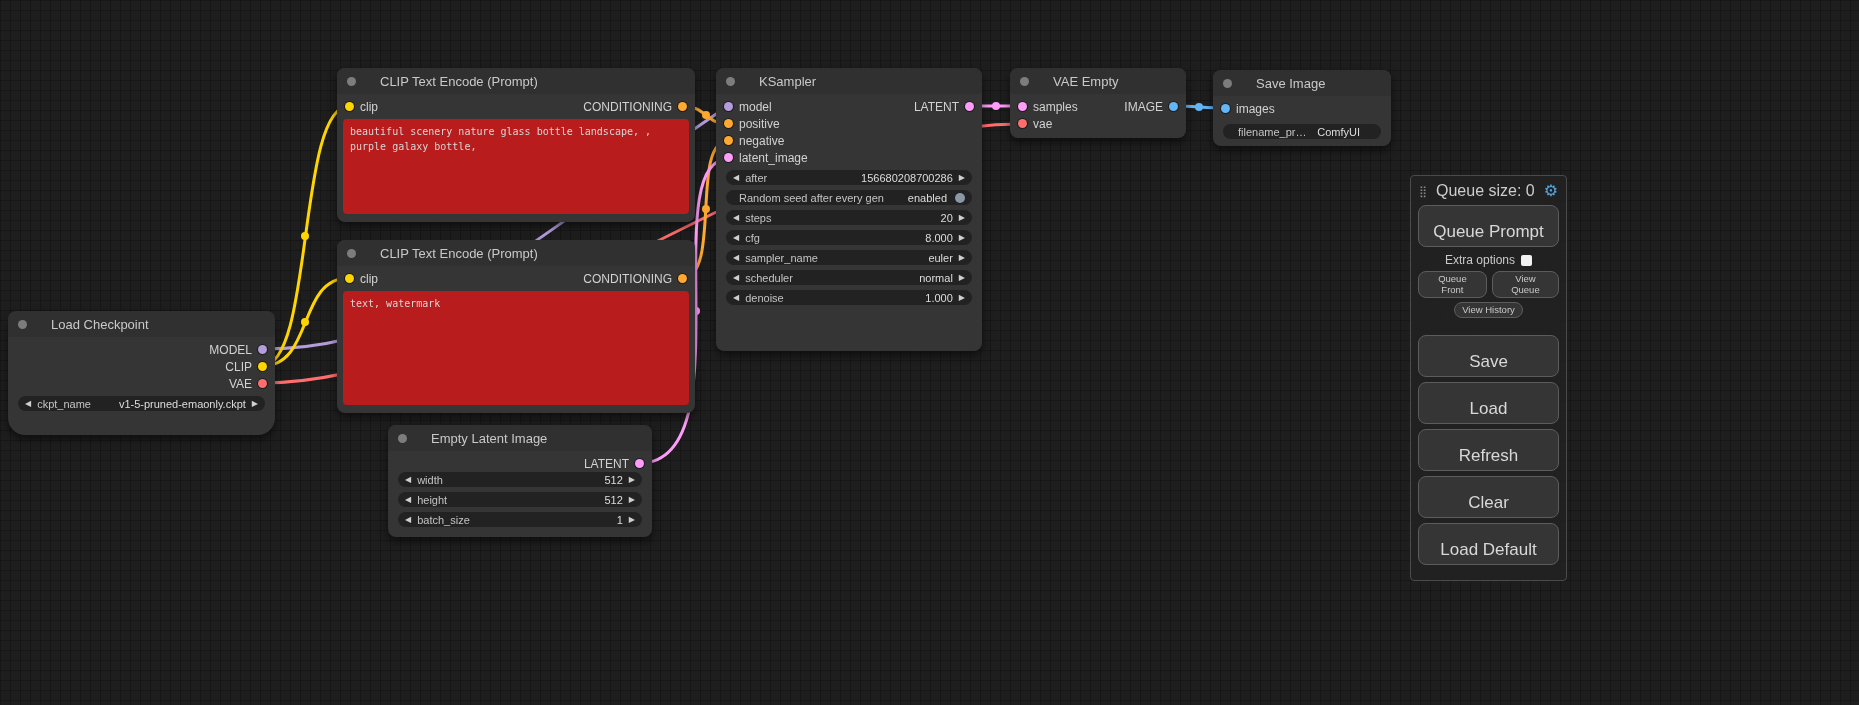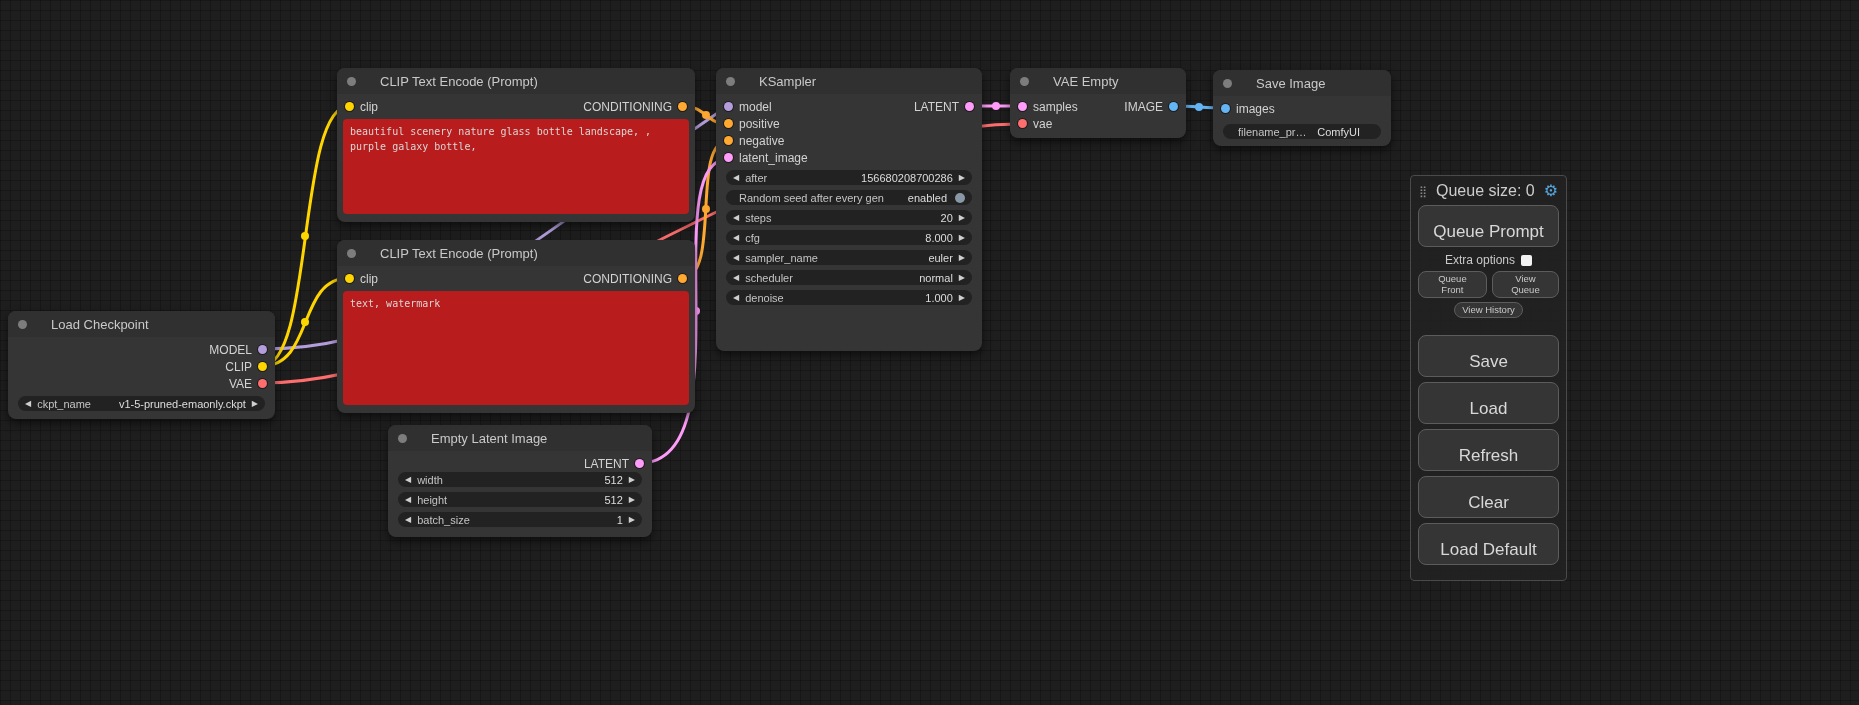--- a/index.html
+++ b/index.html
@@ -95,21 +95,21 @@
     <circle cx="305" cy="322" r="4" fill="#ffd500"></circle>
     <circle cx="469" cy="285" r="4" fill="#b39ddb"></circle>
     <circle cx="641" cy="253" r="4" fill="#ff6e6e"></circle>
     <circle cx="706" cy="115" r="4" fill="#ffa931"></circle>
     <circle cx="706" cy="209" r="4" fill="#ffa931"></circle>
     <circle cx="696" cy="311" r="4" fill="#ff9cf9"></circle>
     <circle cx="996" cy="106" r="4" fill="#ff9cf9"></circle>
     <circle cx="1199" cy="107" r="4" fill="#64b5f6"></circle>
   </svg>
 
-  <div class="node" style="left:8px; top:311px; width:267px; height:108px;">
+  <div class="node" style="left:8px; top:311px; width:267px; height:124px;border-radius:17px;">
     <div class="node-title">
       <span class="collapse-dot"></span>
       <span>Load Checkpoint</span>
     </div>
     <div class="rows">
       <div class="slot-row only-out">
         <div class="slot out">
           <span class="slot-label">MODEL</span>
           <span class="dot" style="background: rgb(179, 157, 219);"></span>
         </div>

